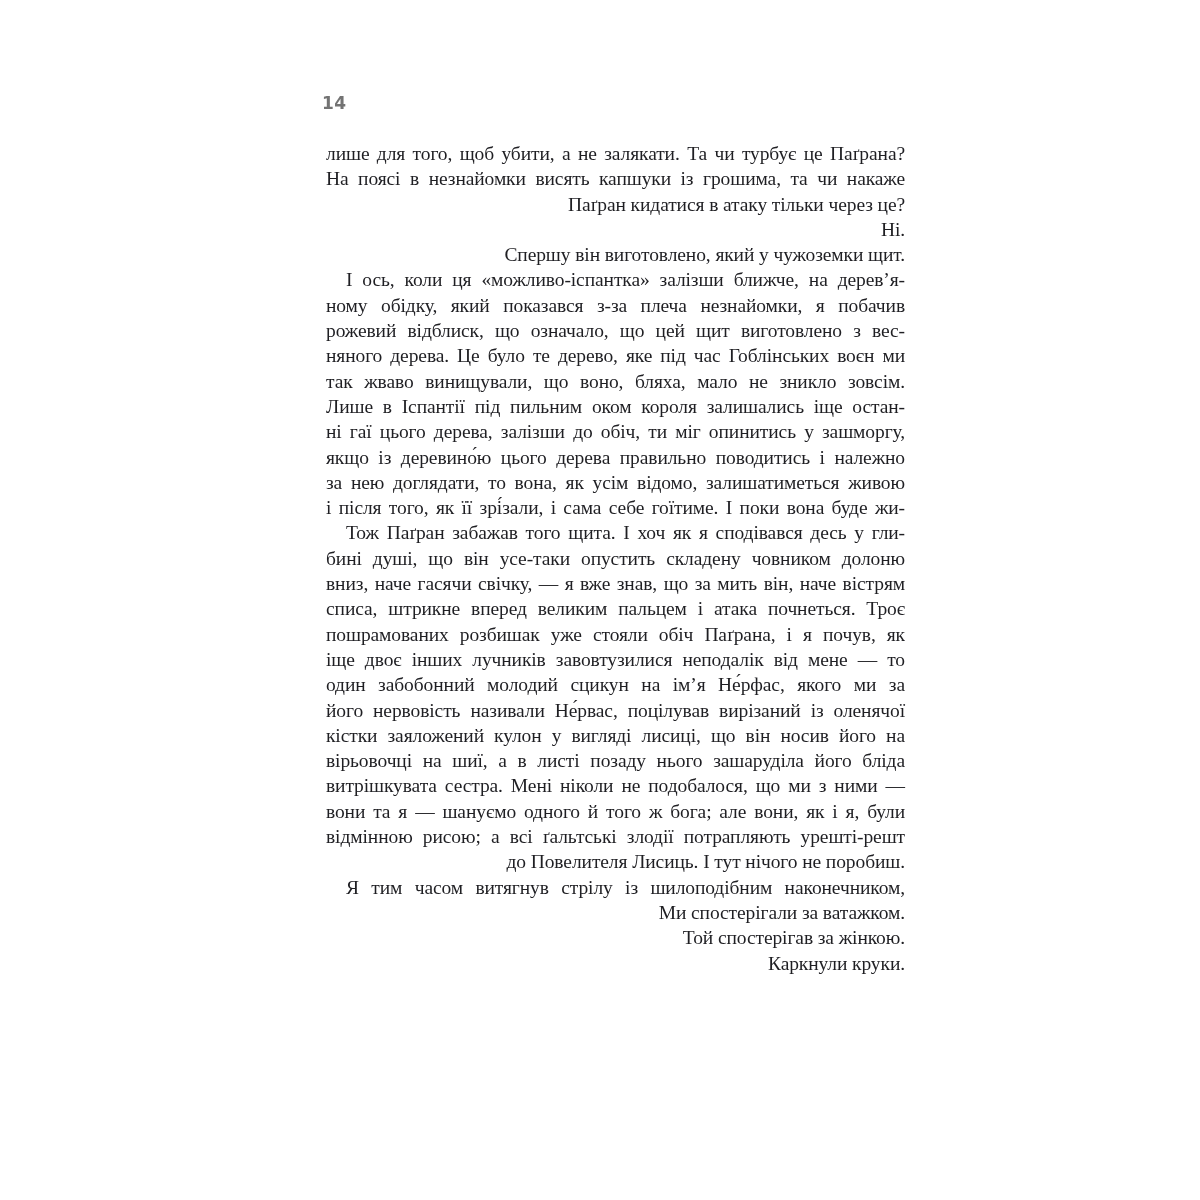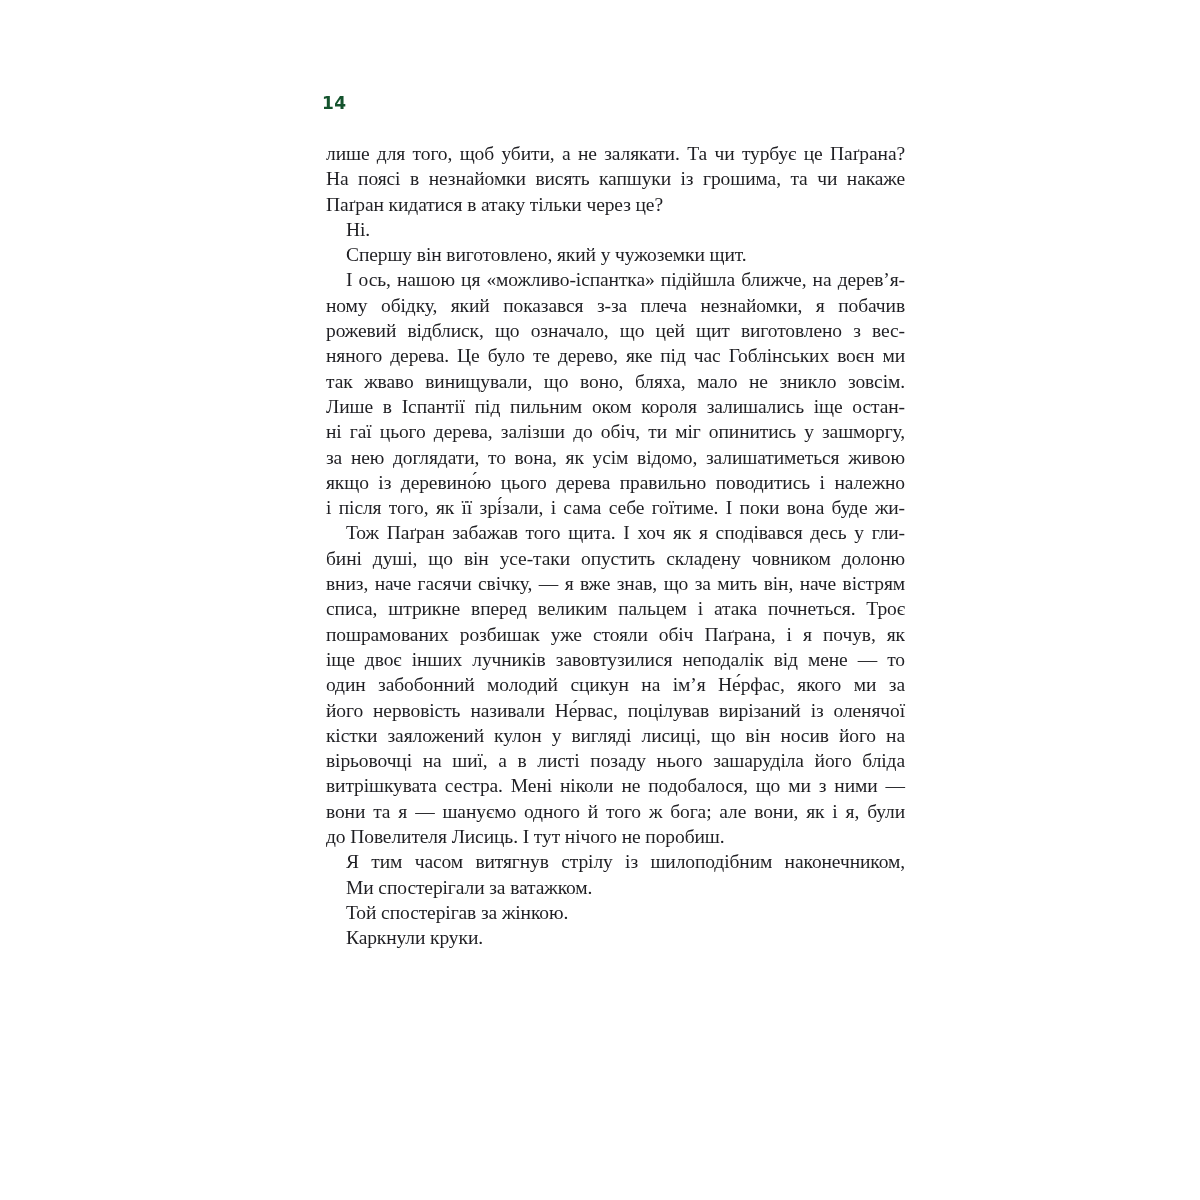--- a/index.html
+++ b/index.html
@@ -20,21 +20,21 @@
     background: #ffffff;
   }
   .page-number {
     position: absolute;
     left: 322px;
     top: 93px;
     font-family: "DejaVu Sans", "Liberation Sans", sans-serif;
     font-size: 17px;
     font-weight: 600;
     letter-spacing: 0.5px;
-    color: #14532d;
+    color: #737373;
   }
   .text-block {
     position: absolute;
     left: 326px;
     top: 141px;
     width: 579px;
     font-size: 19.5px;
     line-height: 25.3px;
     color: #1f1f23;
   }
@@ -42,21 +42,21 @@
     margin: 0;
   }
   .line {
     text-align: justify;
     text-align-last: justify;
     word-spacing: -1.5px;
     letter-spacing: -0.1px;
     white-space: normal;
   }
   .line.last {
-    text-align: left;
+    text-align: right;
     text-align-last: auto;
     word-spacing: normal;
     letter-spacing: -0.1px;
   }
   .line.indent {
     text-indent: 20px;
   }
 </style>
 </head>
 <body>
@@ -69,44 +69,45 @@
         <div class="line">На поясі в незнайомки висять капшуки із грошима, та чи накаже</div>
         <div class="line last">Паґран кидатися в атаку тільки через це?</div>
       </div>
       <div class="paragraph">
         <div class="line last indent">Ні.</div>
       </div>
       <div class="paragraph">
         <div class="line last indent">Спершу він виготовлено, який у чужоземки щит.</div>
       </div>
       <div class="paragraph">
-        <div class="line indent">І ось, нашою ця «можливо-іспантка» підійшла ближче, на дерев’я-</div>
+        <div class="line indent">І ось, коли ця «можливо-іспантка» залізши ближче, на дерев’я-</div>
         <div class="line">ному обідку, який показався з-за плеча незнайомки, я побачив</div>
         <div class="line">рожевий відблиск, що означало, що цей щит виготовлено з вес-</div>
         <div class="line">няного дерева. Це було те дерево, яке під час Гоблінських воєн ми</div>
         <div class="line">так жваво винищували, що воно, бляха, мало не зникло зовсім.</div>
         <div class="line">Лише в Іспантії під пильним оком короля залишались іще остан-</div>
         <div class="line">ні гаї цього дерева, залізши до обіч, ти міг опинитись у зашморгу,</div>
+        <div class="line">якщо із деревино́ю цього дерева правильно поводитись і належно</div>
         <div class="line">за нею доглядати, то вона, як усім відомо, залишатиметься живою</div>
-        <div class="line">якщо із деревино́ю цього дерева правильно поводитись і належно</div>
         <div class="line">і після того, як її зрі́зали, і сама себе гоїтиме. І поки вона буде жи-</div>
       </div>
       <div class="paragraph">
         <div class="line indent">Тож Паґран забажав того щита. І хоч як я сподівався десь у гли-</div>
         <div class="line">бині душі, що він усе-таки опустить складену човником долоню</div>
         <div class="line">вниз, наче гасячи свічку, — я вже знав, що за мить він, наче вістрям</div>
         <div class="line">списа, штрикне вперед великим пальцем і атака почнеться. Троє</div>
         <div class="line">пошрамованих розбишак уже стояли обіч Паґрана, і я почув, як</div>
         <div class="line">іще двоє інших лучників завовтузилися неподалік від мене — то</div>
         <div class="line">один забобонний молодий сцикун на ім’я Не́рфас, якого ми за</div>
         <div class="line">його нервовість називали Не́рвас, поцілував вирізаний із оленячої</div>
         <div class="line">кістки заяложений кулон у вигляді лисиці, що він носив його на</div>
         <div class="line">вірьовочці на шиї, а в листі позаду нього зашаруділа його бліда</div>
         <div class="line">витрішкувата сестра. Мені ніколи не подобалося, що ми з ними —</div>
         <div class="line">вони та я — шануємо одного й того ж бога; але вони, як і я, були</div>
+        <div class="line">відмінною рисою; а всі ґальтські злодії потрапляють урешті-решт</div>
         <div class="line last">до Повелителя Лисиць. І тут нічого не поробиш.</div>
       </div>
       <div class="paragraph">
         <div class="line indent">Я тим часом витягнув стрілу із шилоподібним наконечником,</div>
       </div>
       <div class="paragraph">
         <div class="line last indent">Ми спостерігали за ватажком.</div>
       </div>
       <div class="paragraph">
         <div class="line last indent">Той спостерігав за жінкою.</div>

